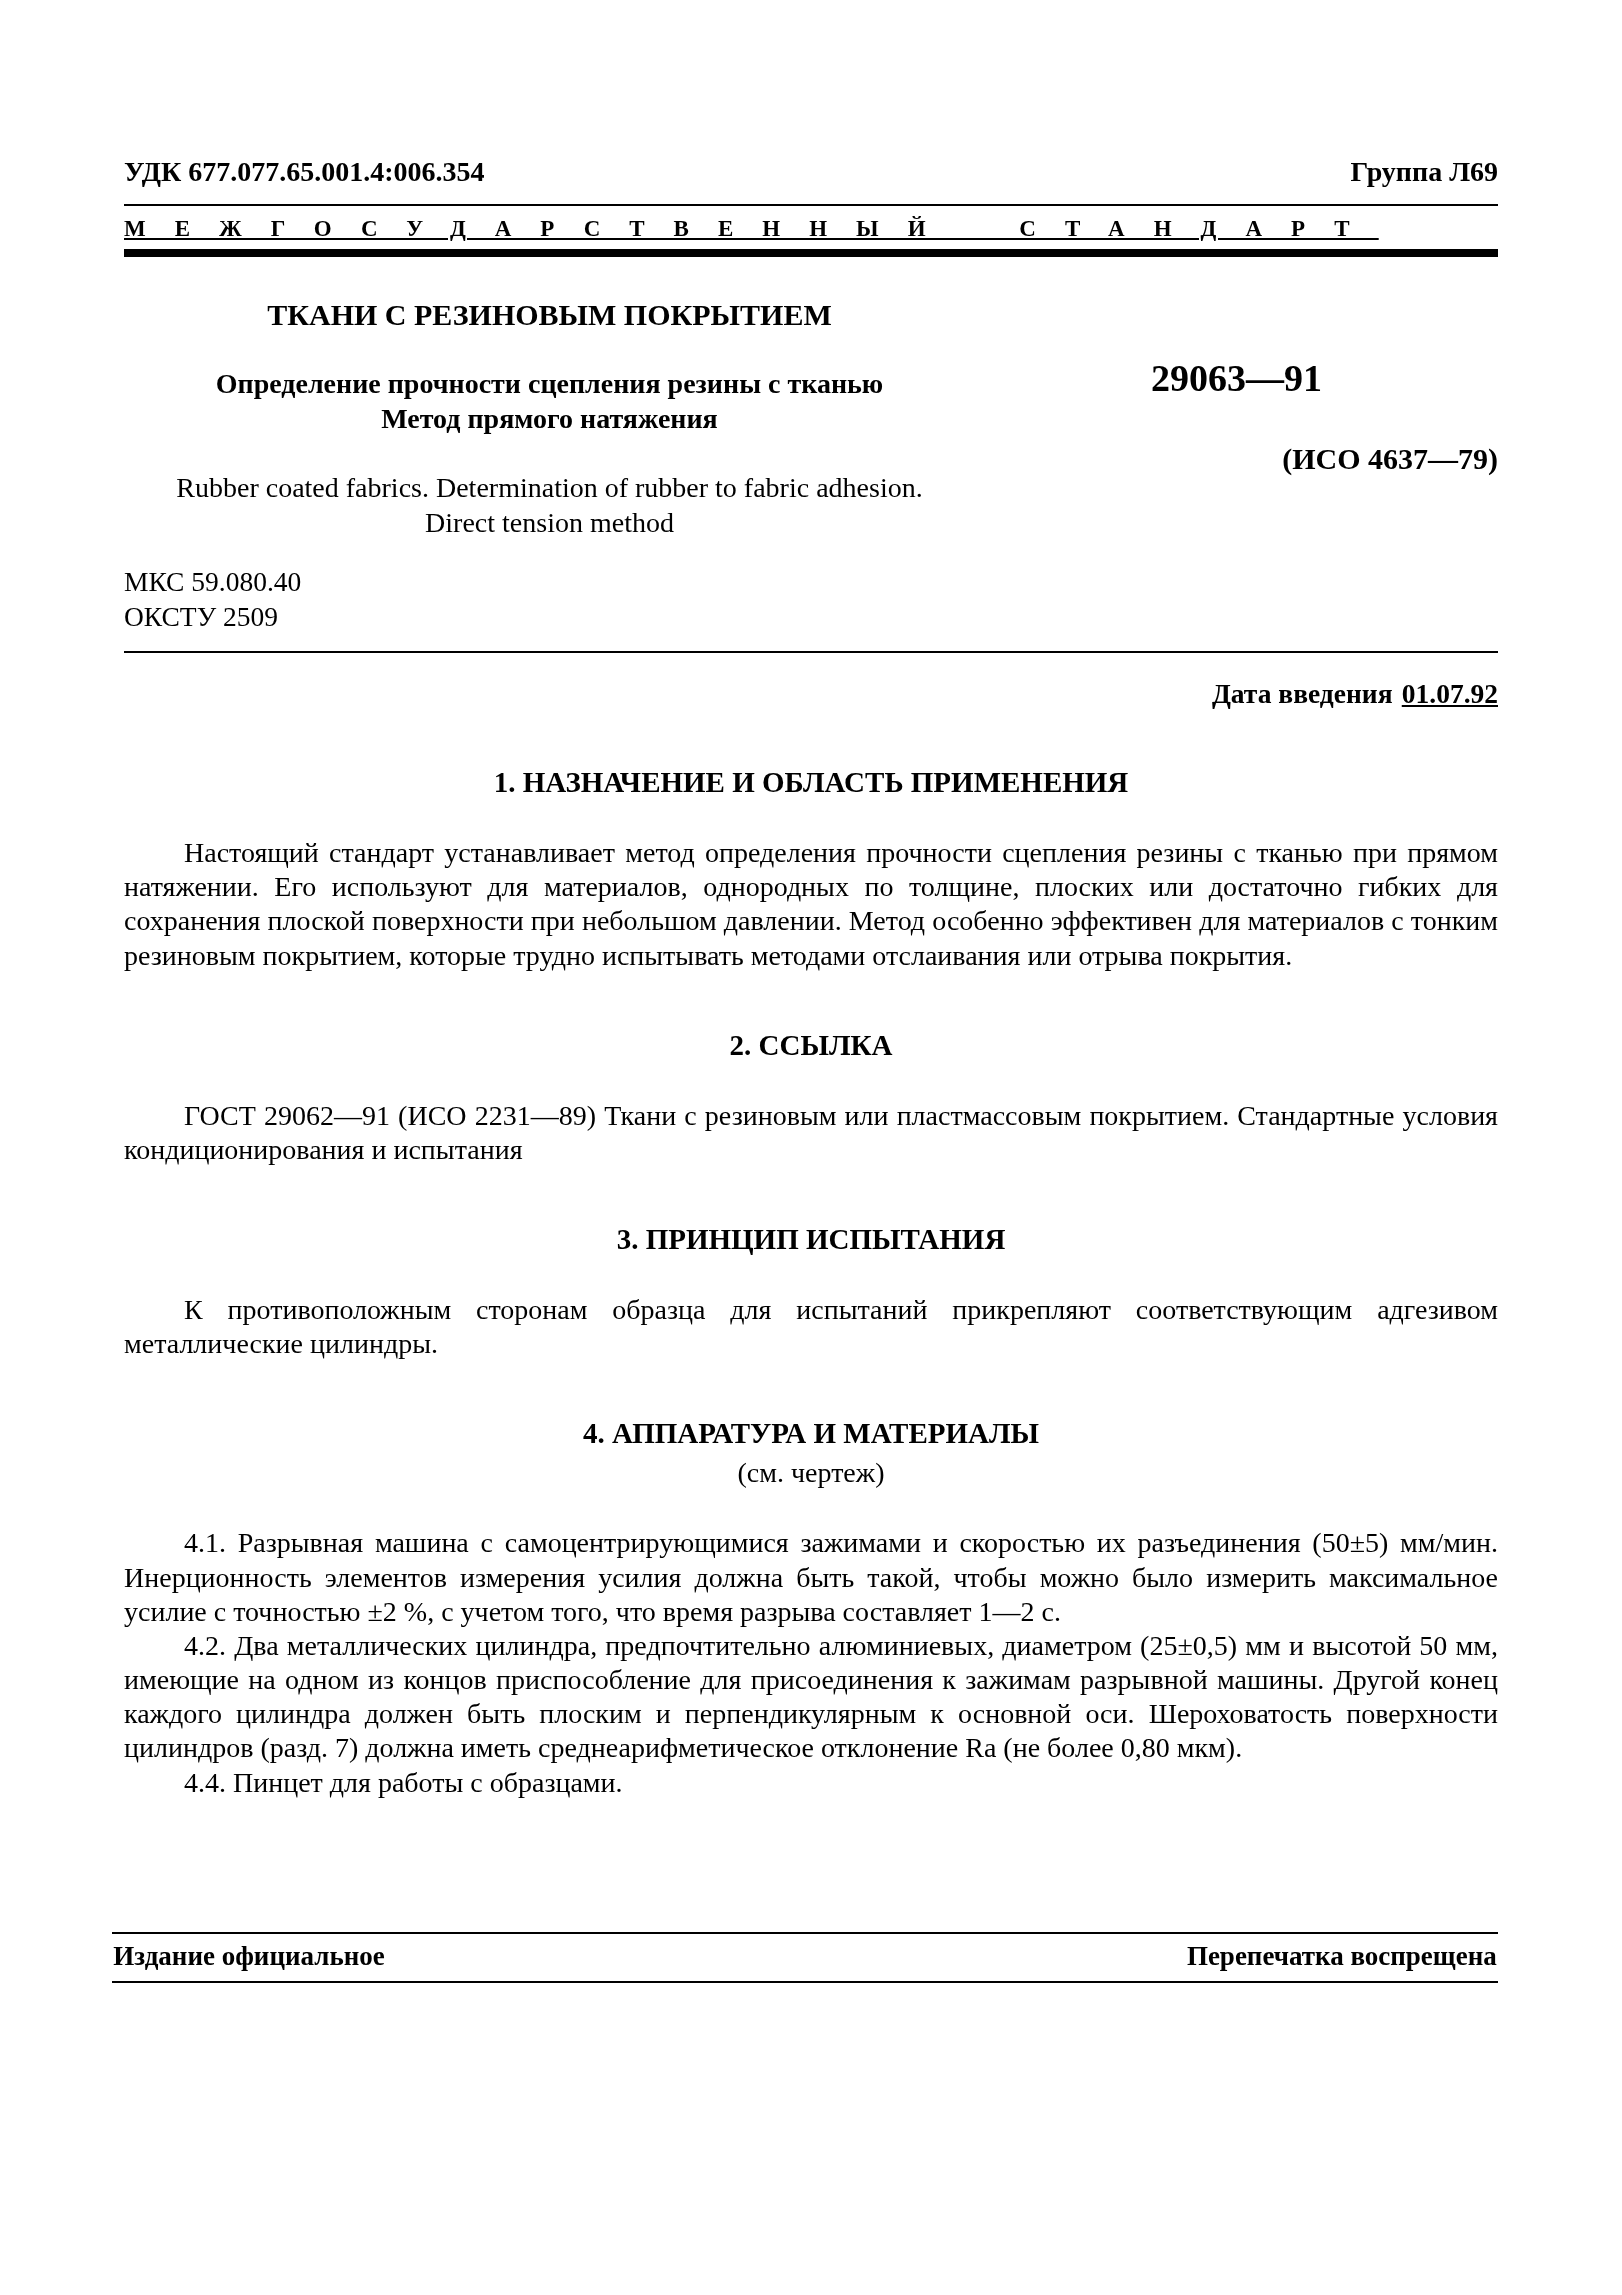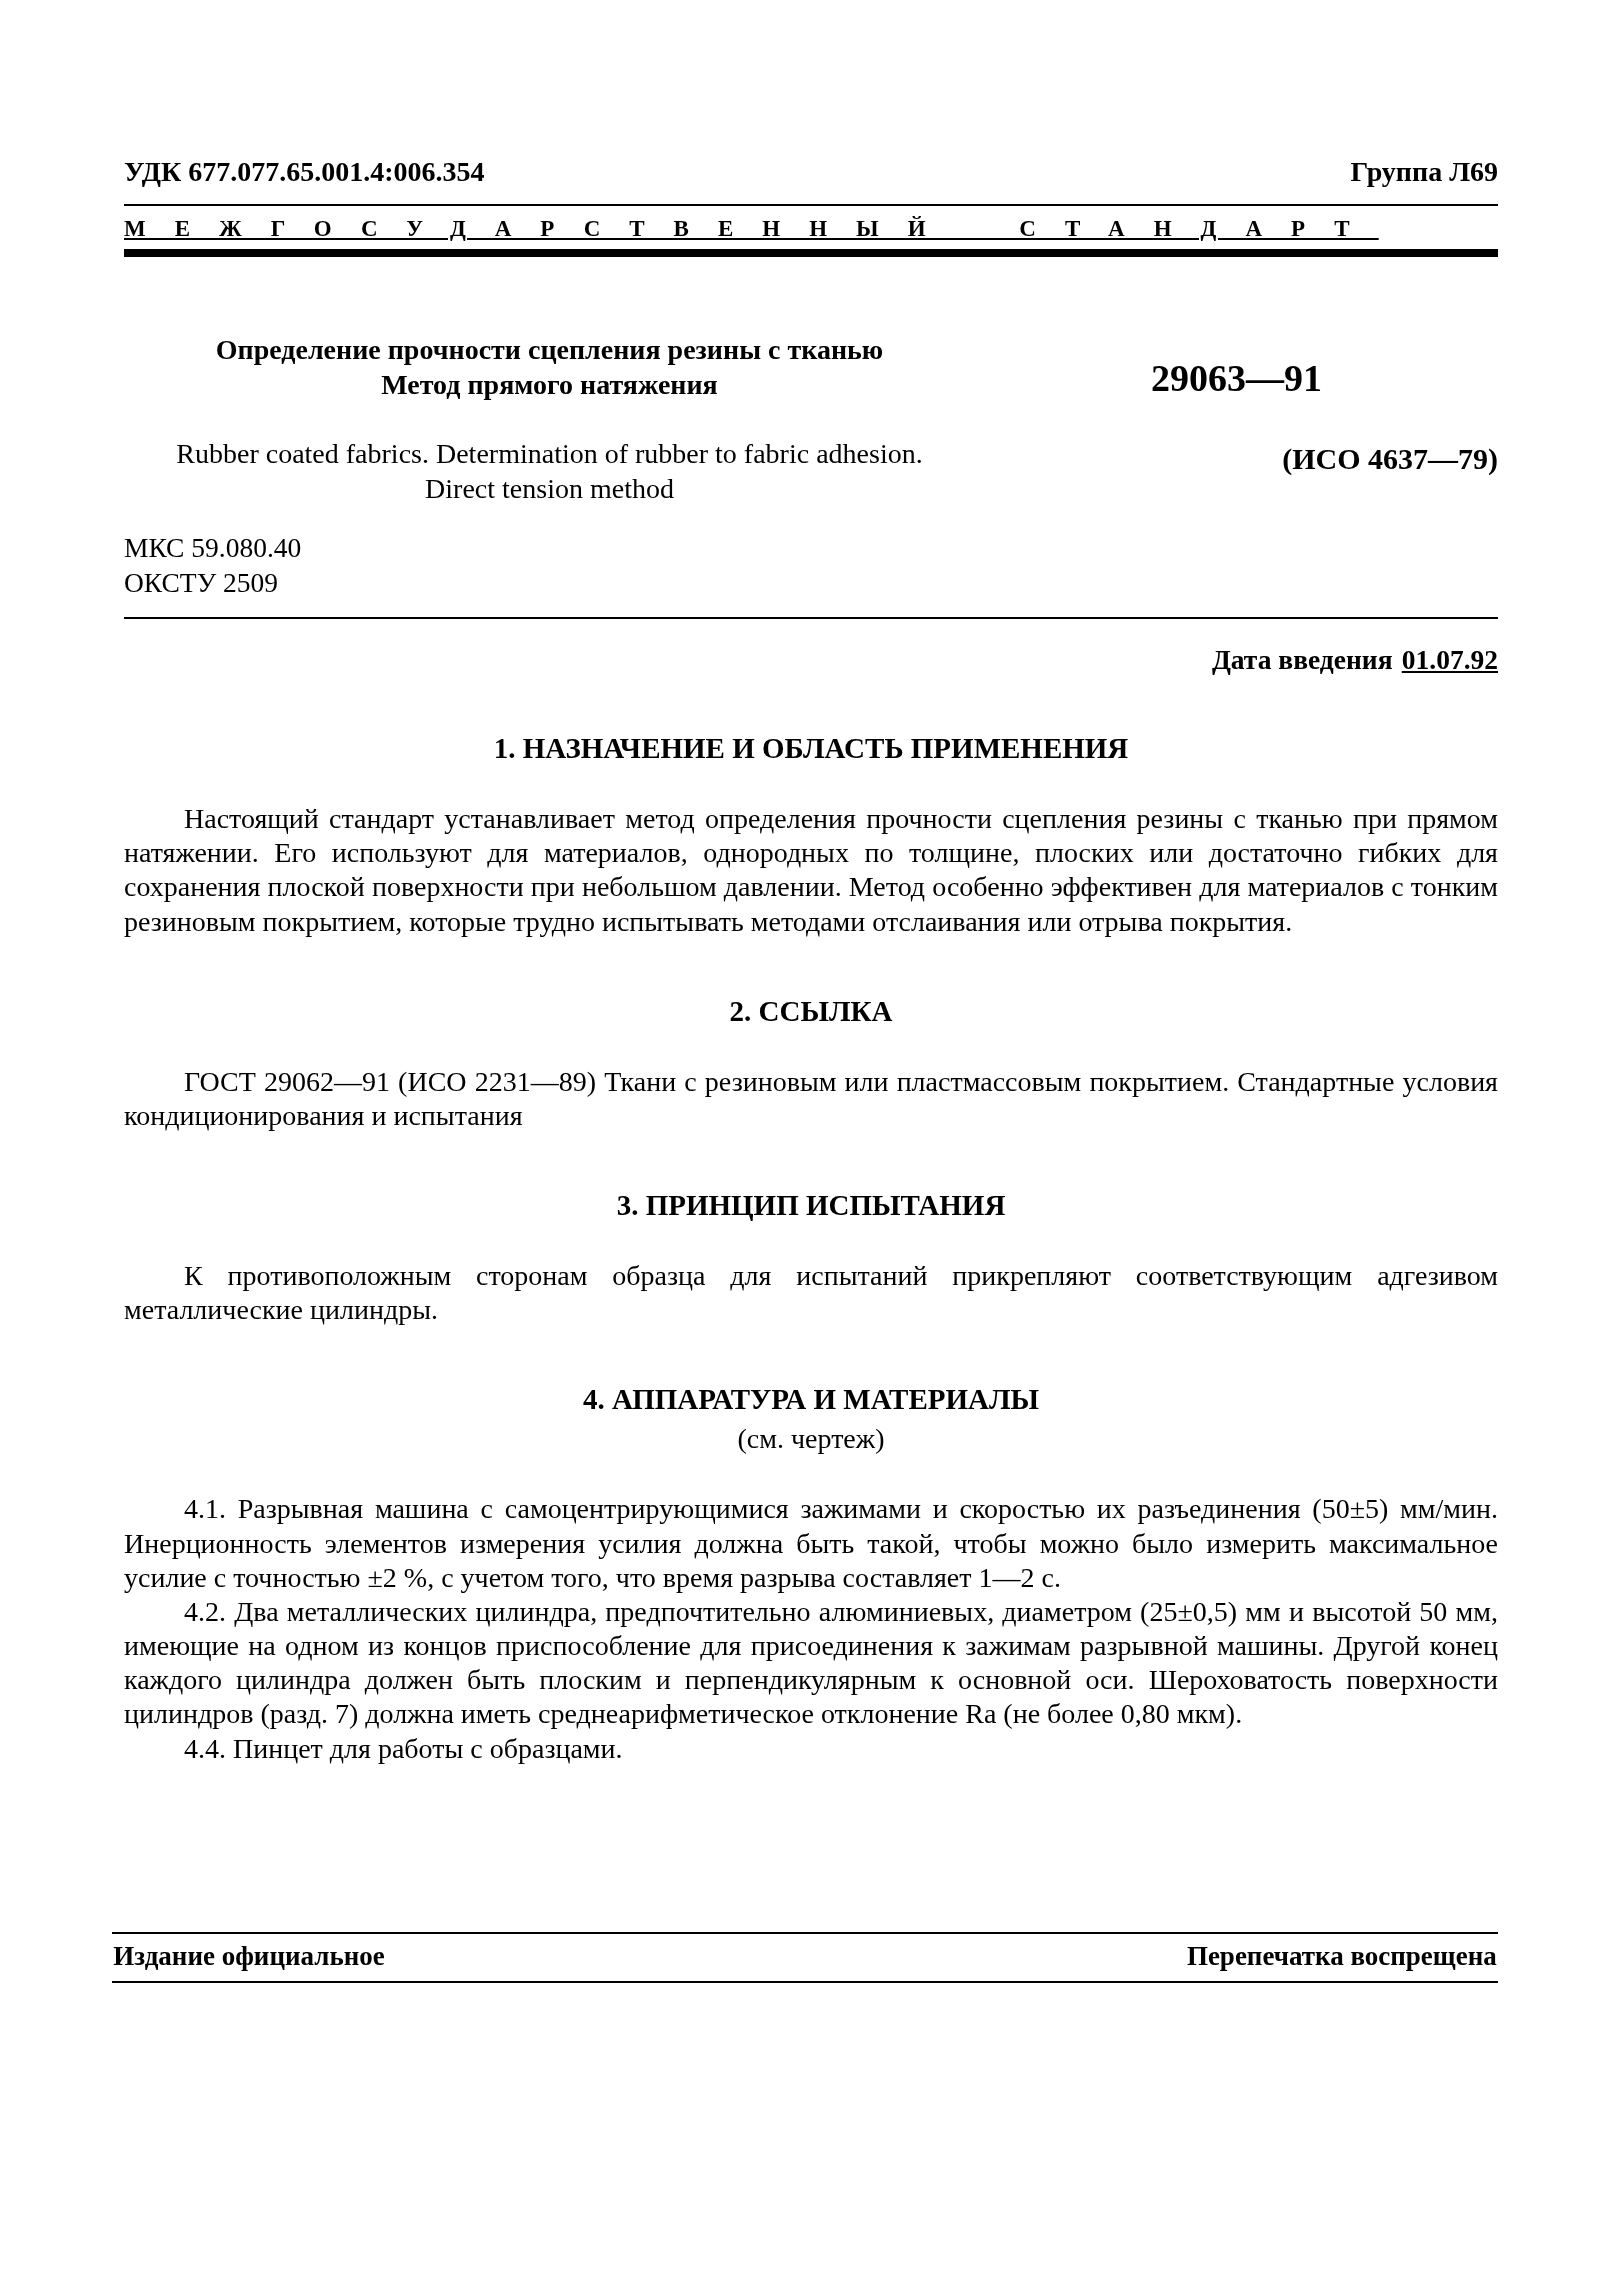--- a/index.html
+++ b/index.html
@@ -141,20 +141,21 @@
   </div>
 
   <div class="rule"></div>
 
   <div class="standard-type">МЕЖГОСУДАРСТВЕННЫЙ СТАНДАРТ</div>
 
   <div class="thick-bar"></div>
 
   <div class="title-area">
     <div class="title-left">
+      <div class="doc-title">ТКАНИ С РЕЗИНОВЫМ ПОКРЫТИЕМ</div>
       <div class="subtitle-ru">
         <div>Определение прочности сцепления резины с тканью</div>
         <div>Метод прямого натяжения</div>
       </div>
       <div class="subtitle-en">
         <div>Rubber coated fabrics. Determination of rubber to fabric adhesion.</div>
         <div>Direct tension method</div>
       </div>
     </div>
     <div class="title-right">

